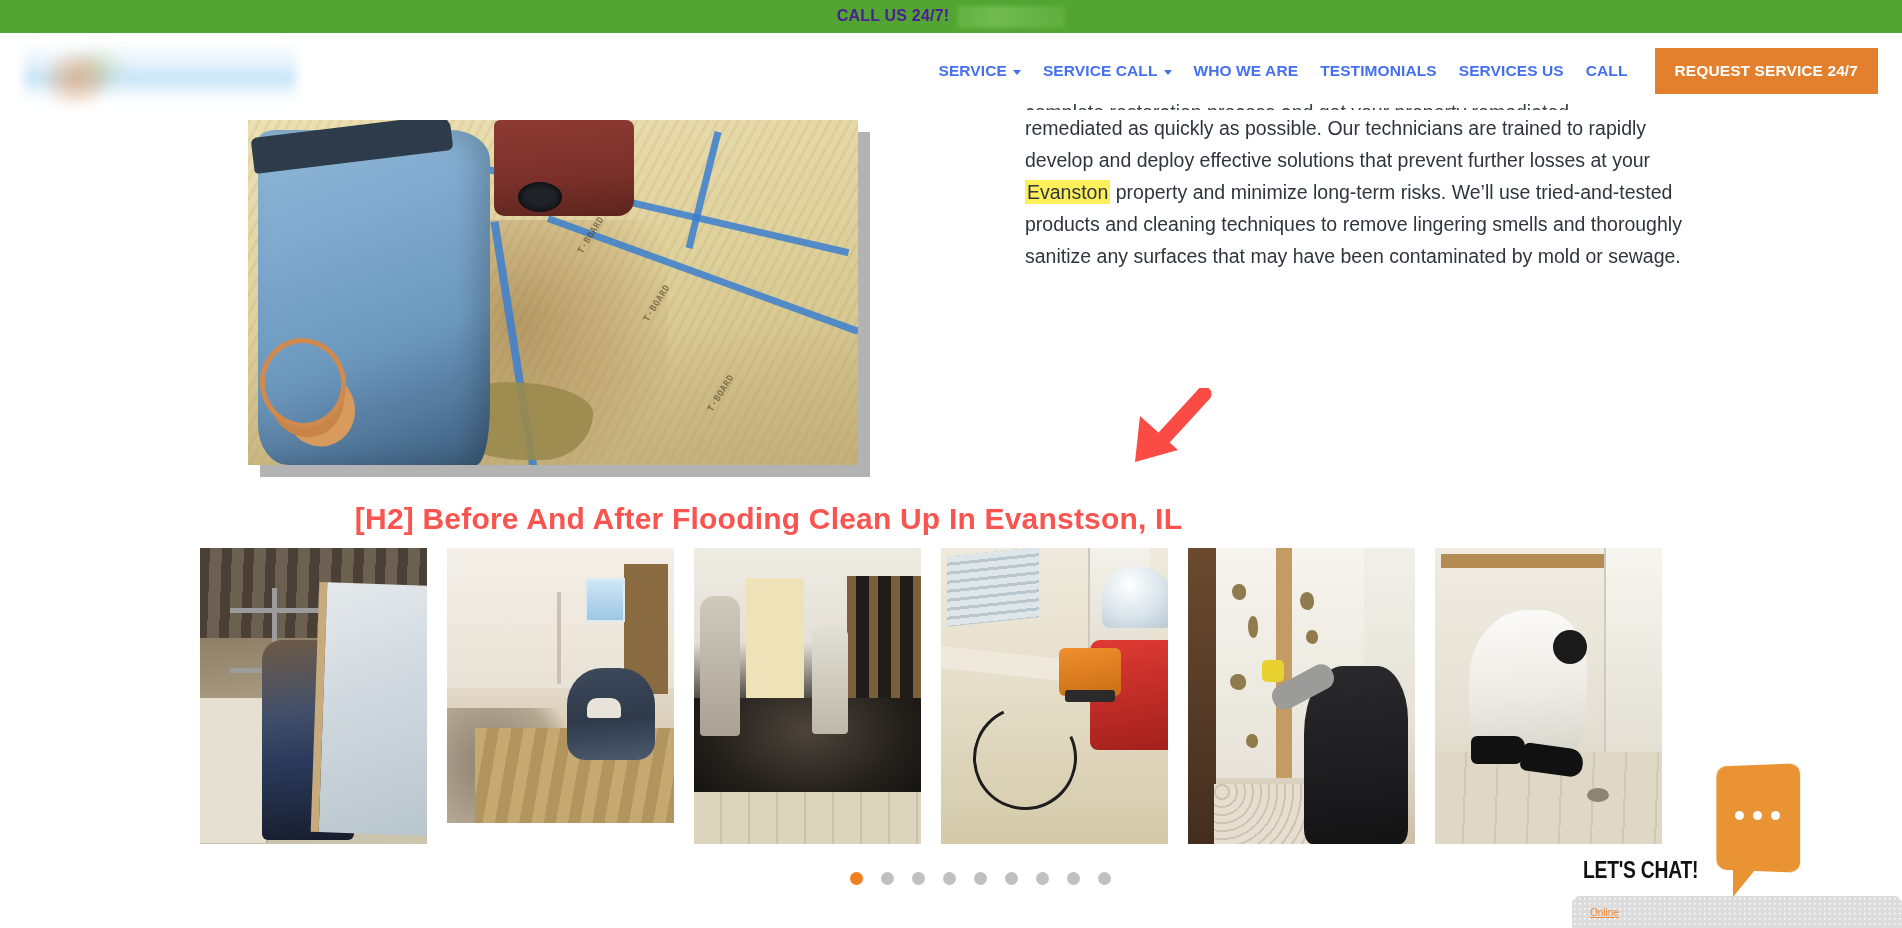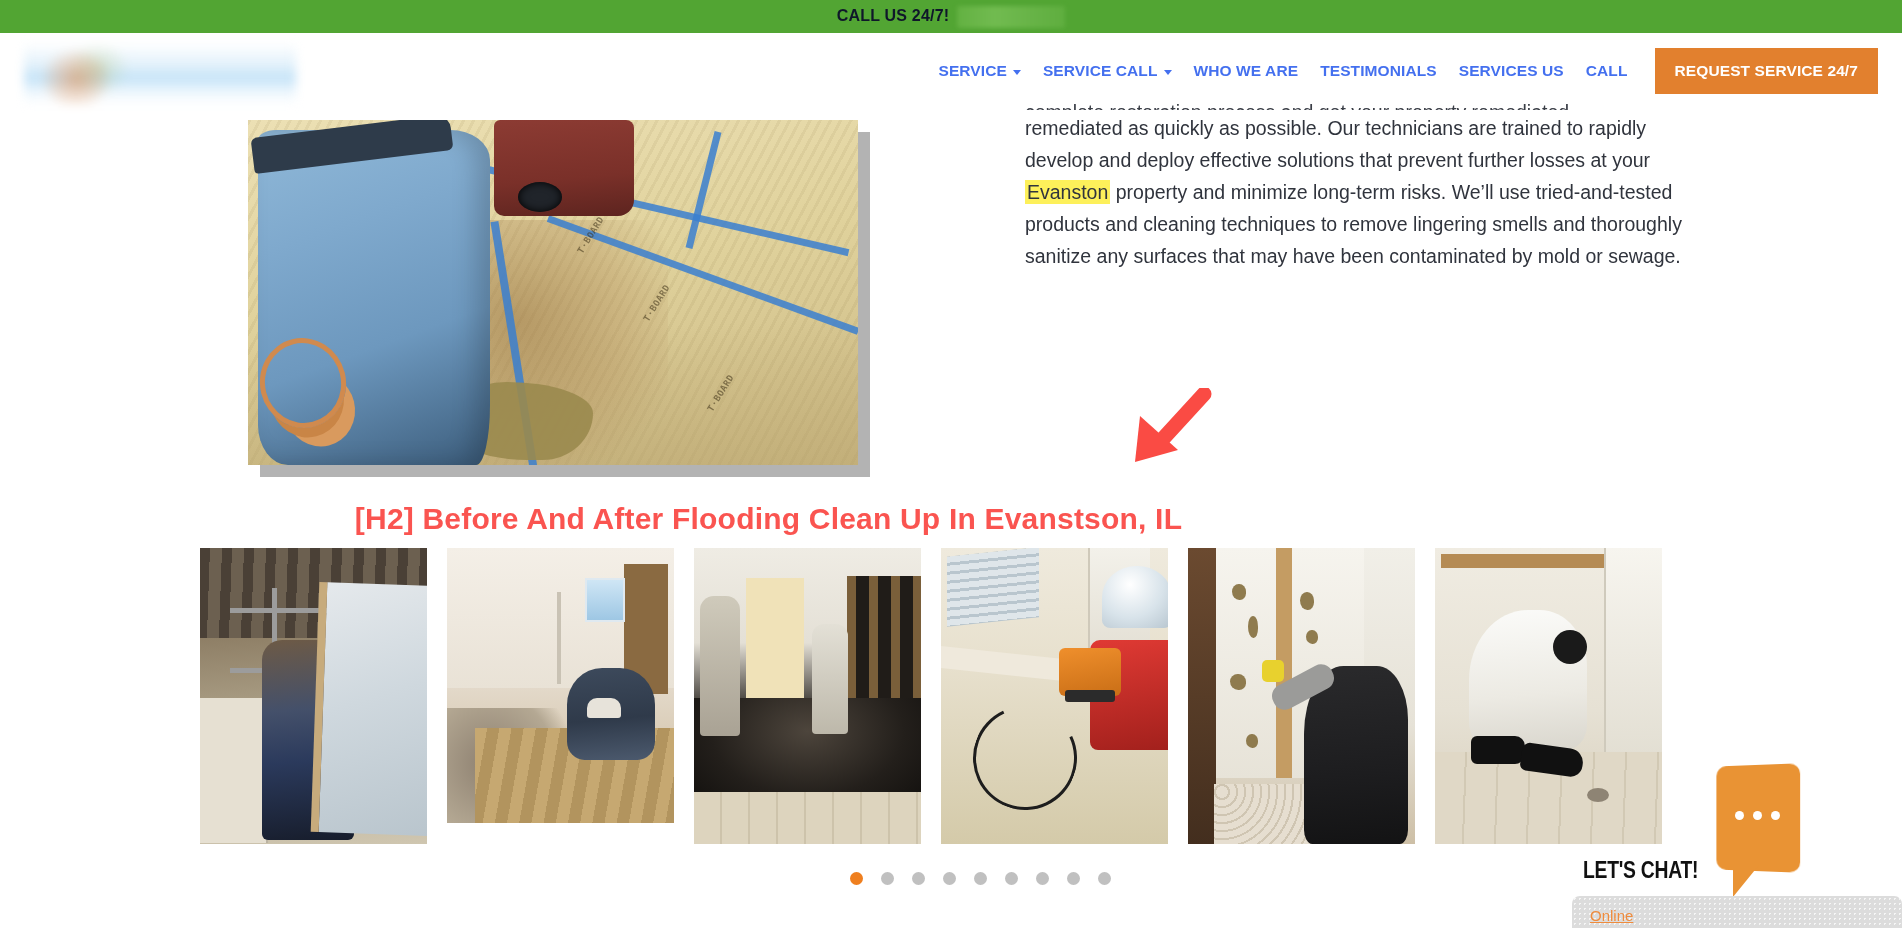--- a/index.html
+++ b/index.html
@@ -17,21 +17,21 @@
   }
 
   
   .callbar {
     position: absolute; left: 0; top: 0;
     width: 1902px; height: 33px;
     background: #52a533;
     display: flex; align-items: center; justify-content: center;
   }
   .callbar-text {
-    color: #0f172a; font-size: 16px; font-weight: 700;
+    color: #4c1d95; font-size: 16px; font-weight: 700;
     letter-spacing: .2px; line-height: 1;
   }
   .callbar-phone {
     display: inline-block;
     width: 108px; height: 22px;
     margin-left: 8px;
     border-radius: 2px;
     background: linear-gradient(90deg,#63b142 0%, #71bb50 35%, #67b347 70%, #5fae3f 100%);
     filter: blur(2px);
     vertical-align: middle;
@@ -363,21 +363,21 @@
     position: absolute;
     left: 1572px; top: 896px;
     width: 330px; height: 40px;
     background: #dcdcdc;
     border-radius: 8px 8px 0 0;
     background-image: radial-gradient(rgba(255,255,255,.75) 1px, rgba(0,0,0,0) 1px);
     background-size: 5px 5px;
   }
   .chat-bar-text {
     position: absolute; left: 18px; top: 11px;
-    color: #ef8b3c; font-size: 15px; text-decoration: underline;
+    color: #ef8b3c; font-size: 10px; text-decoration: underline;
   }
 </style>
 </head>
 <body>
 
 <div id="page">
 
   <div class="callbar">
     <div>
       <span class="callbar-text">CALL US 24/7!</span><span class="callbar-phone"></span>

